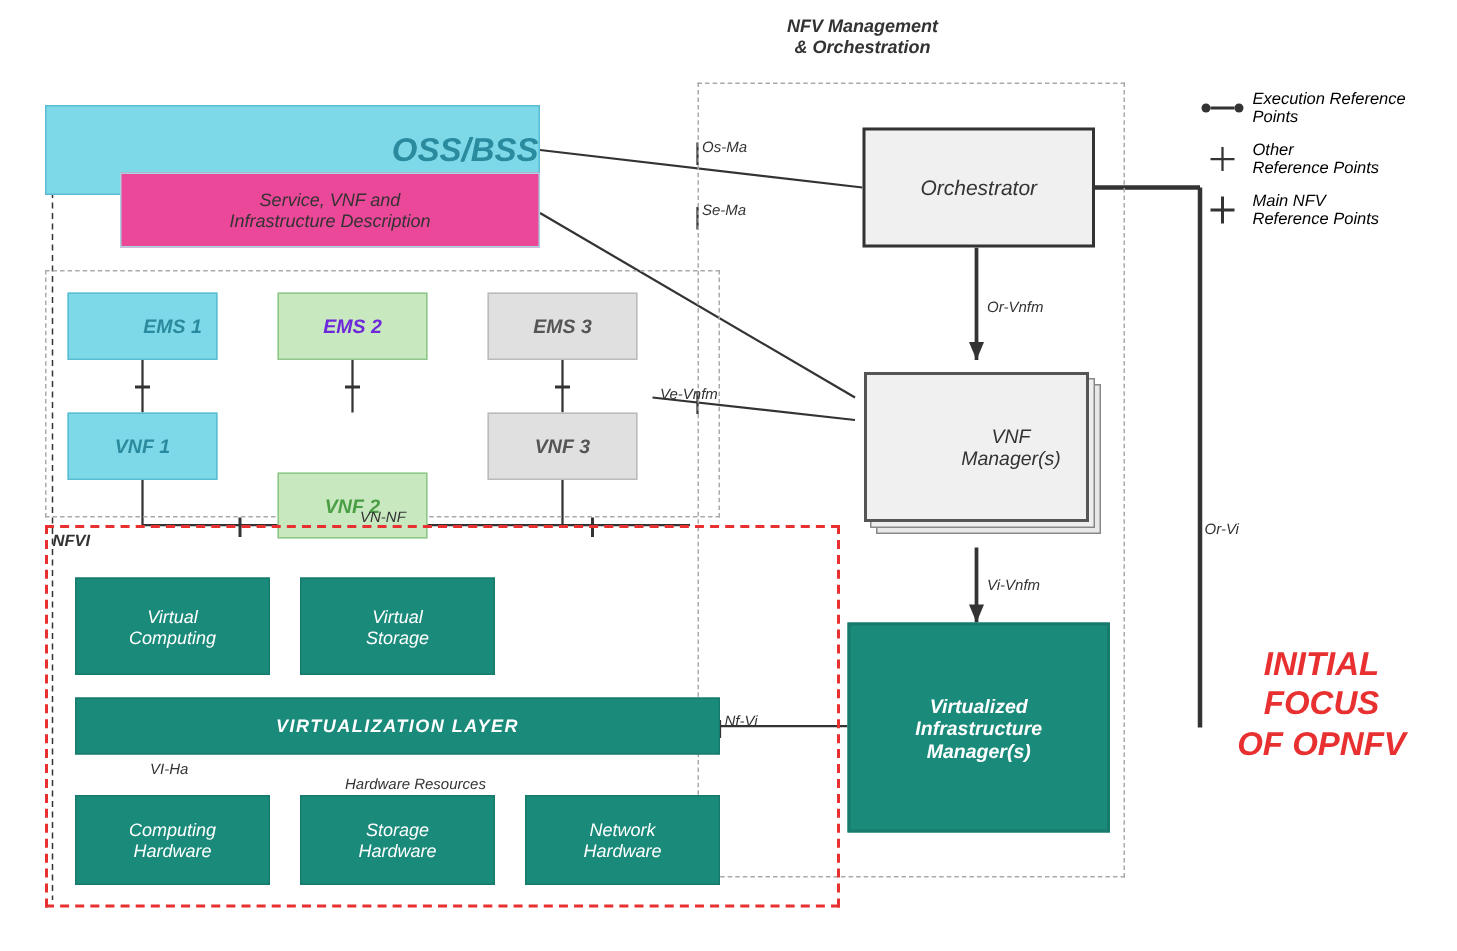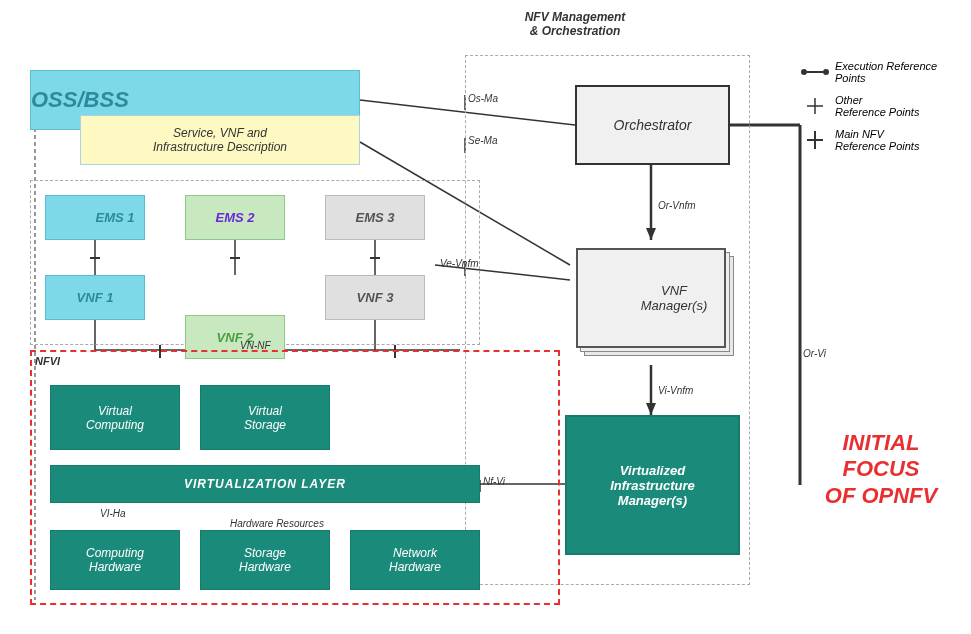--- a/index.html
+++ b/index.html
@@ -58,34 +58,34 @@
     .oss-bss {
       position: absolute;
       top: 70px;
       left: 30px;
       width: 330px;
       height: 60px;
       background: #7dd9e8;
       border: 1.5px solid #5bbdd4;
       display: flex;
       align-items: center;
-      justify-content: flex-start;
+      justify-content: flex-end;
       font-size: 22px;
       font-weight: bold;
       color: #2a8a9e;
     }
 
     
     .service-vnf {
       position: absolute;
       top: 115px;
       left: 80px;
       width: 280px;
       height: 50px;
-      background: #fef9c3;
+      background: #ec4899;
       border: 1.5px solid #aad4e0;
       display: flex;
       align-items: center;
       justify-content: center;
       font-size: 12px;
       color: #333;
       text-align: center;
     }
 
     

